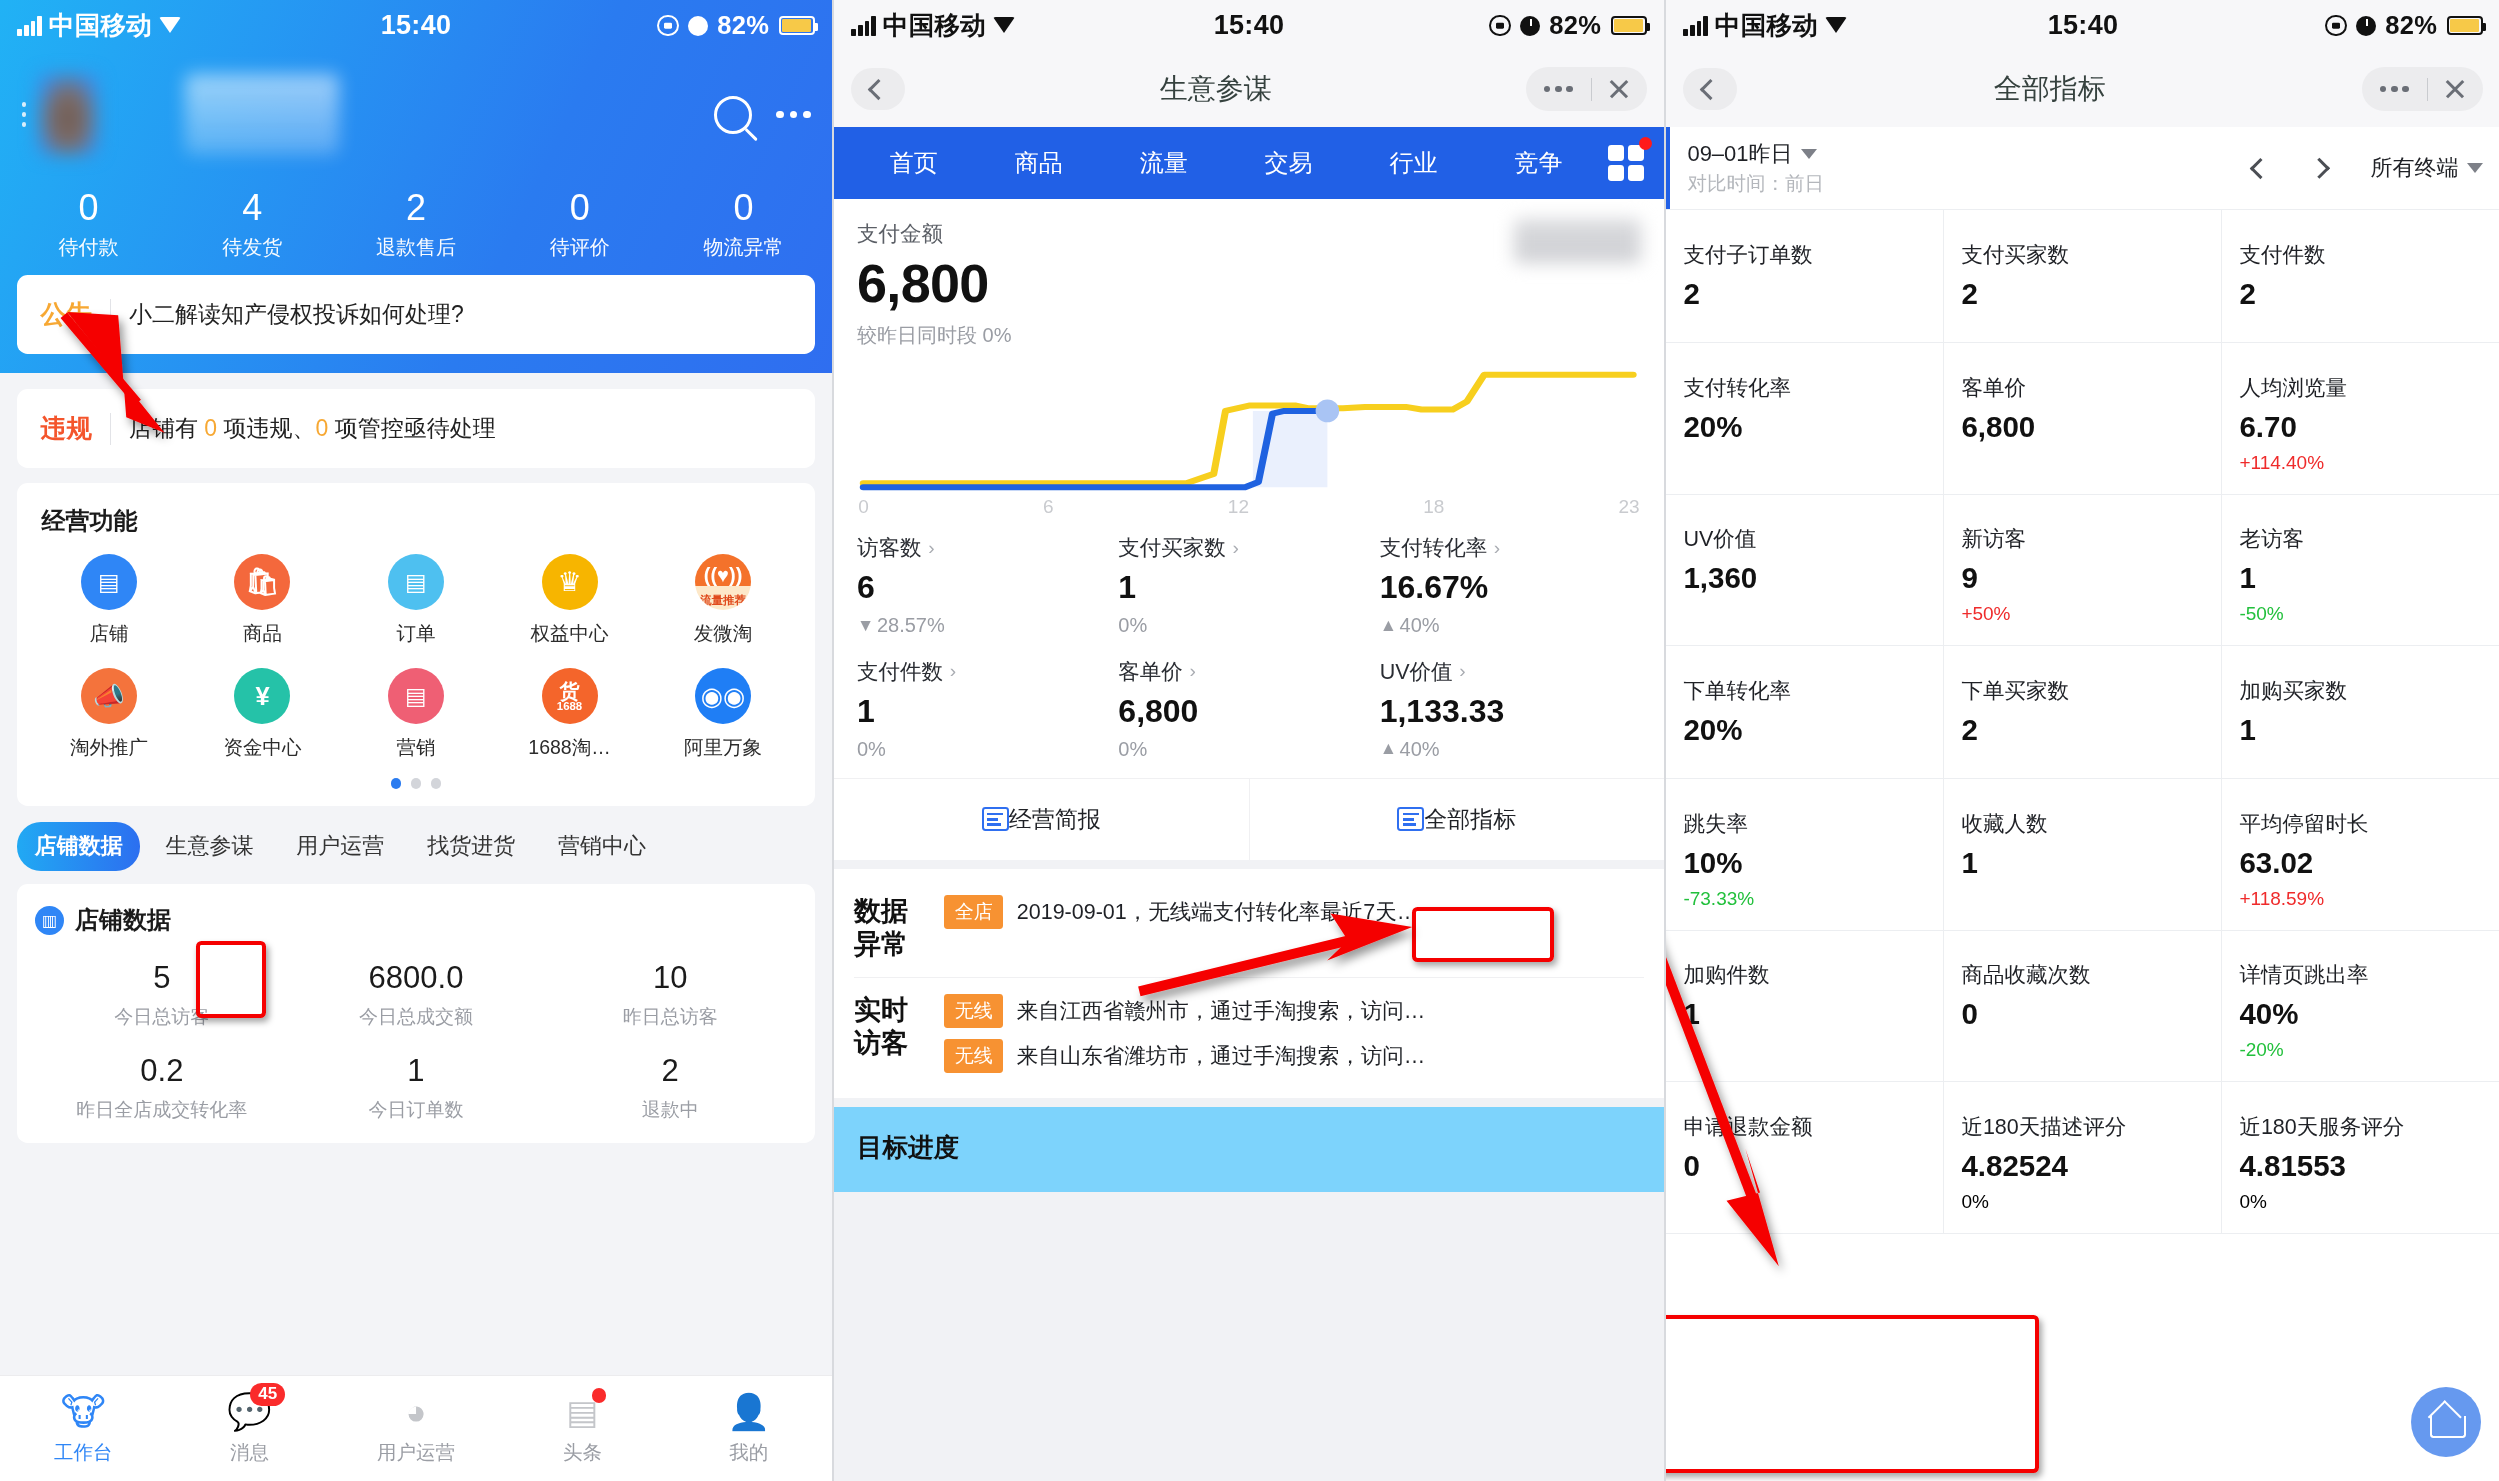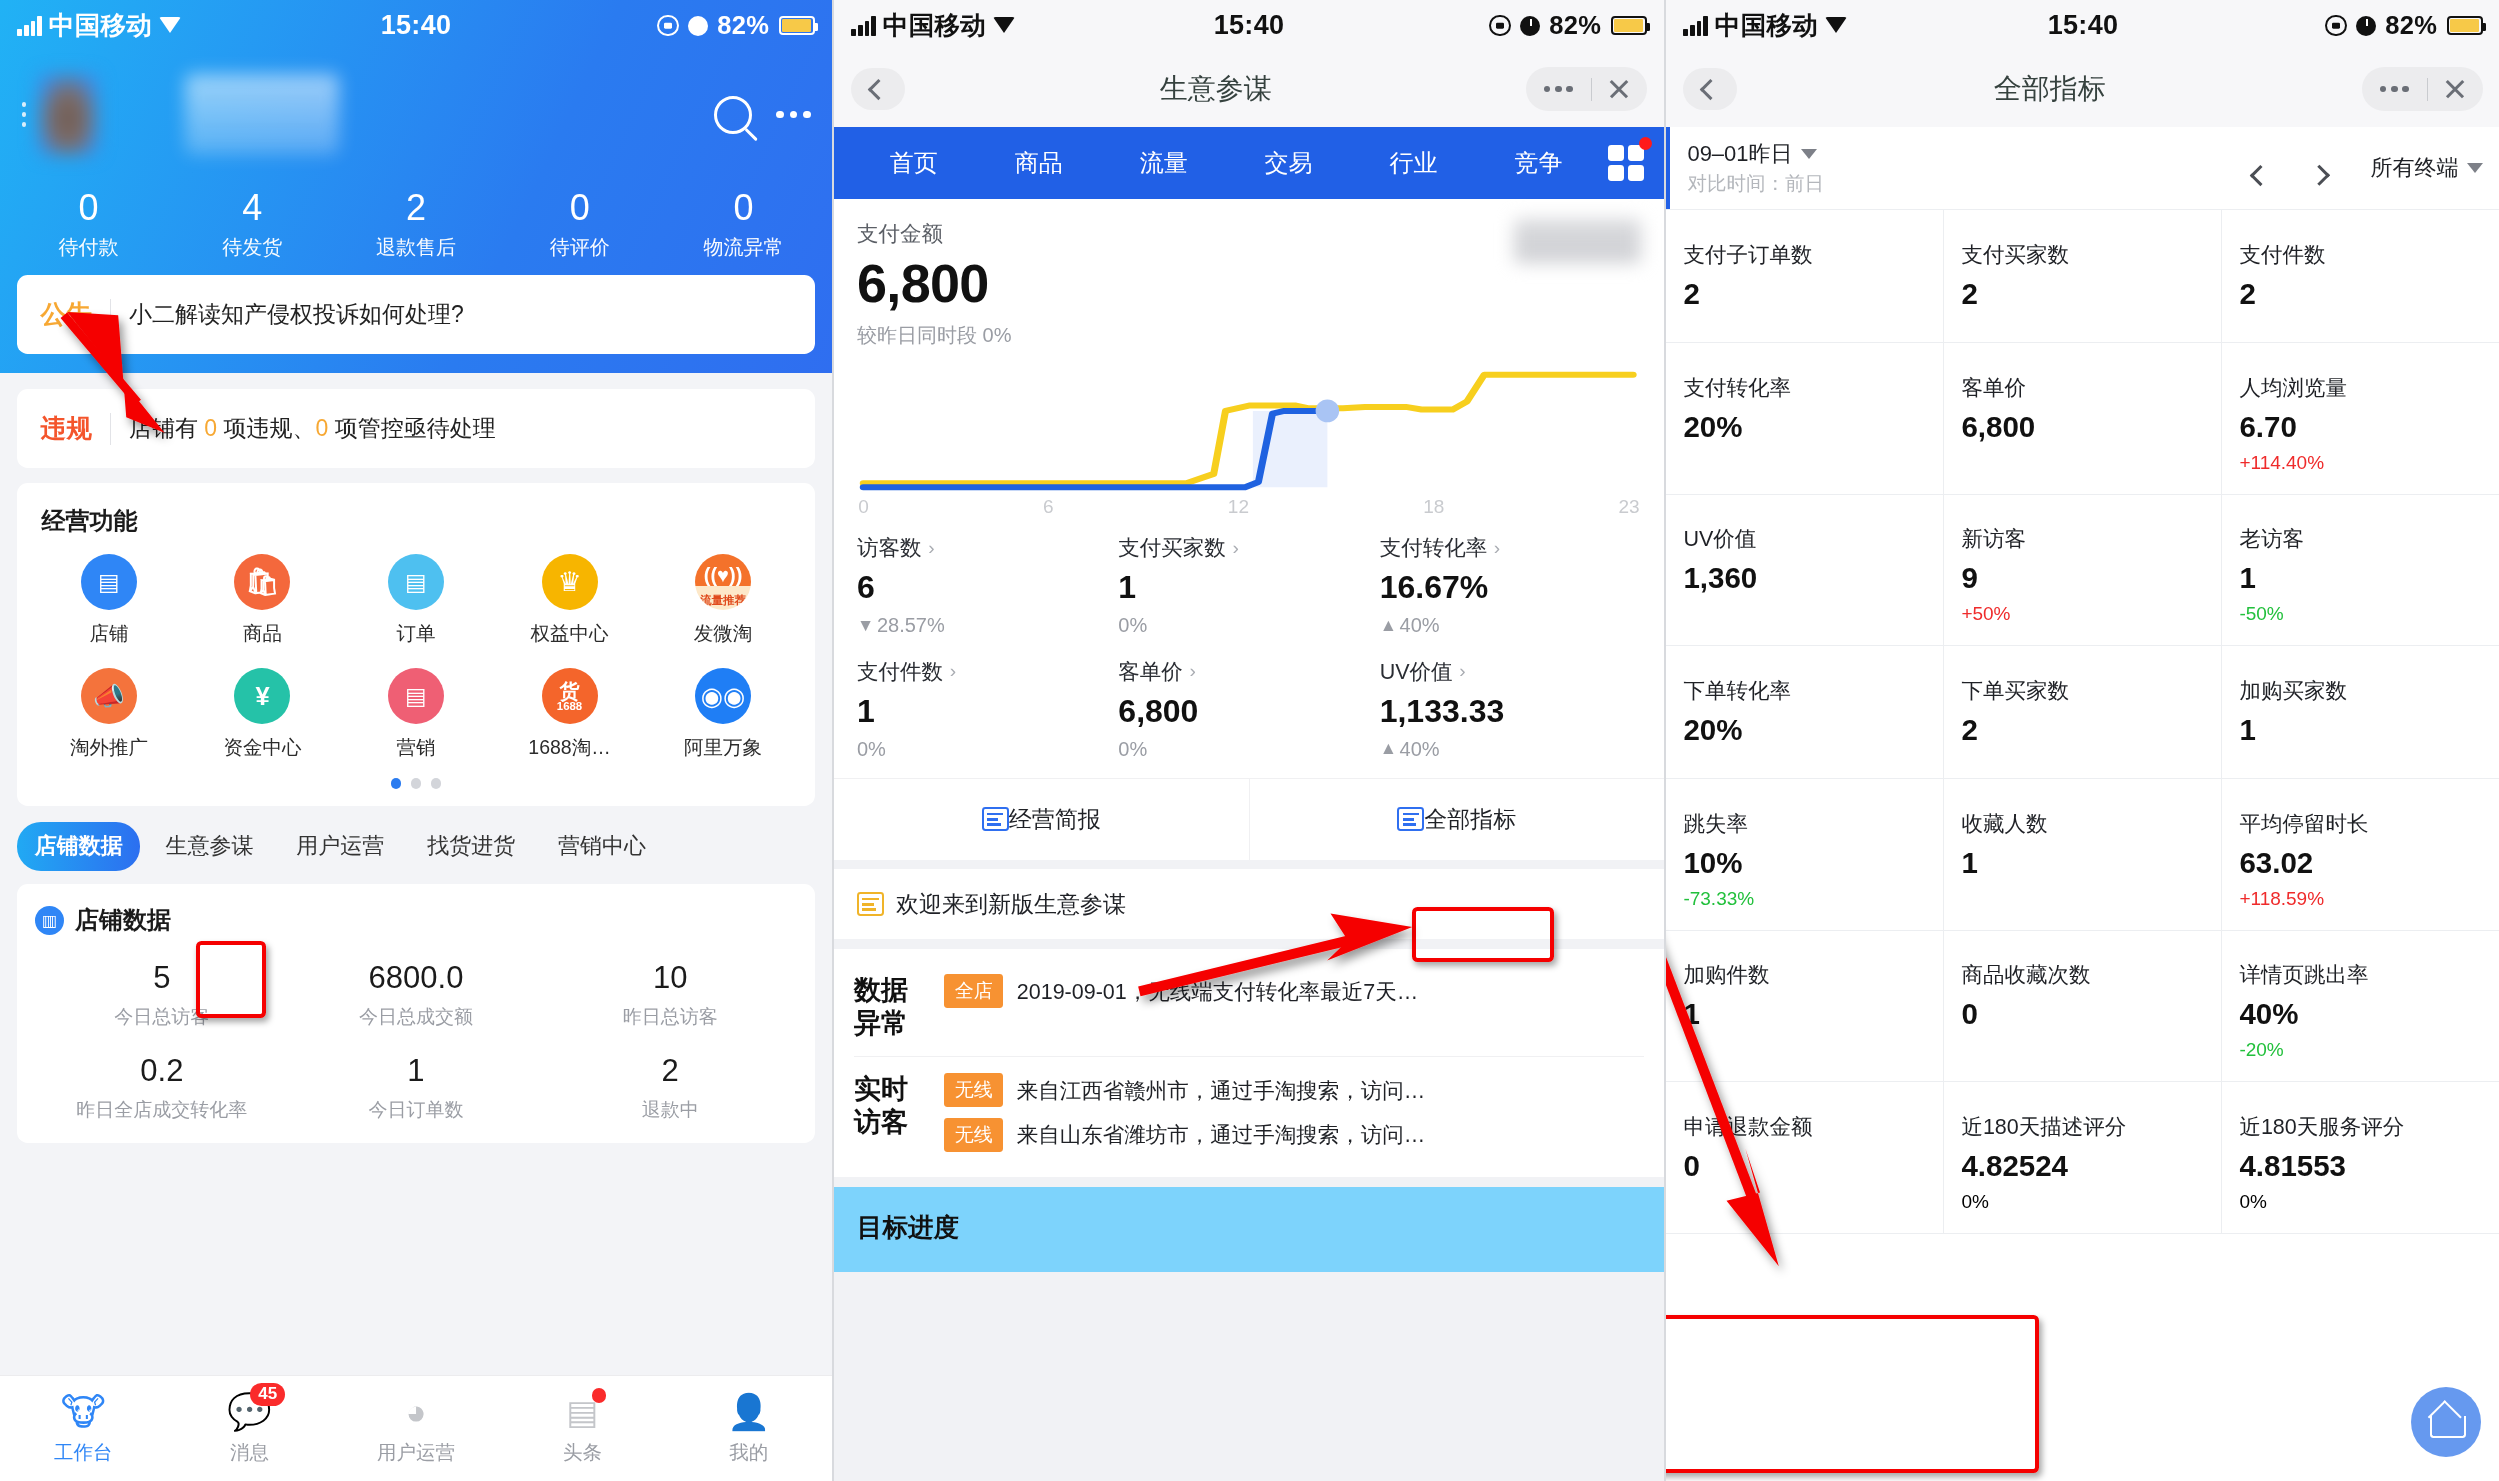--- a/index.html
+++ b/index.html
@@ -188,21 +188,21 @@
     font-size:25.5px; font-weight:700; color:#111; }
 
   
   .datebar { background:#fff; height:82px; display:flex; align-items:center; padding:0 17.4px;
     border-left:4.7px solid #2160e6; }
   .db-left { display:flex; flex-direction:column; gap:1px; }
   .db-d1 { font-size:22px; color:#1f2126; display:flex; align-items:center; gap:8px; }
   .db-d2 { font-size:19.5px; color:#b4b7bc; }
   .caret { width:0;height:0;border-left:8.7px solid transparent;border-right:8.7px solid transparent;
     border-top:10px solid #7d8088; }
-  .db-right { margin-left:auto; display:flex; align-items:flex-end; gap:44px; }
+  .db-right { margin-left:auto; display:flex; align-items:center; gap:44px; }
   .nchev { width:14.8px;height:14.8px;border-left:3.4px solid #4b4e54;border-bottom:3.4px solid #4b4e54;
     transform:rotate(45deg); }
   .nchev.r { transform:rotate(-135deg); }
   .db-sel { font-size:22px; color:#1f2126; display:flex; align-items:center; gap:8px; }
 
   .mgrid { background:#fff; display:grid; grid-template-columns:repeat(3,1fr);
     border-top:1.3px solid #eceef1; }
   .mcell { padding:29.5px 17.4px 20px 17.4px; border-right:1.3px solid #eceef1;
     border-bottom:1.3px solid #eceef1; min-height:133px; }
   .mcell:nth-child(3n) { border-right:none; }
@@ -609,28 +609,20 @@
         <span class="licon">
             <i></i>
             <i></i>
             <i></i>
           </span>
         <span>全部指标</span>
       </div>
     </div>
     <div class="hl-rect" style="left:578px; top:907px; width:142px; height:55px;"></div>
 
-    <div class="rowline">
-      <span class="licon yl">
-          <i></i>
-          <i></i>
-          <i></i>
-        </span>
-      <span>欢迎来到新版生意参谋</span>
-    </div>
 
     <div class="sect">
       <div class="sect-row">
         <div class="sect-key">
           <div>数据</div>
           <div>异常</div>
         </div>
         <div class="sect-body">
           <div class="sect-line">
             <span class="chip">全店</span>

